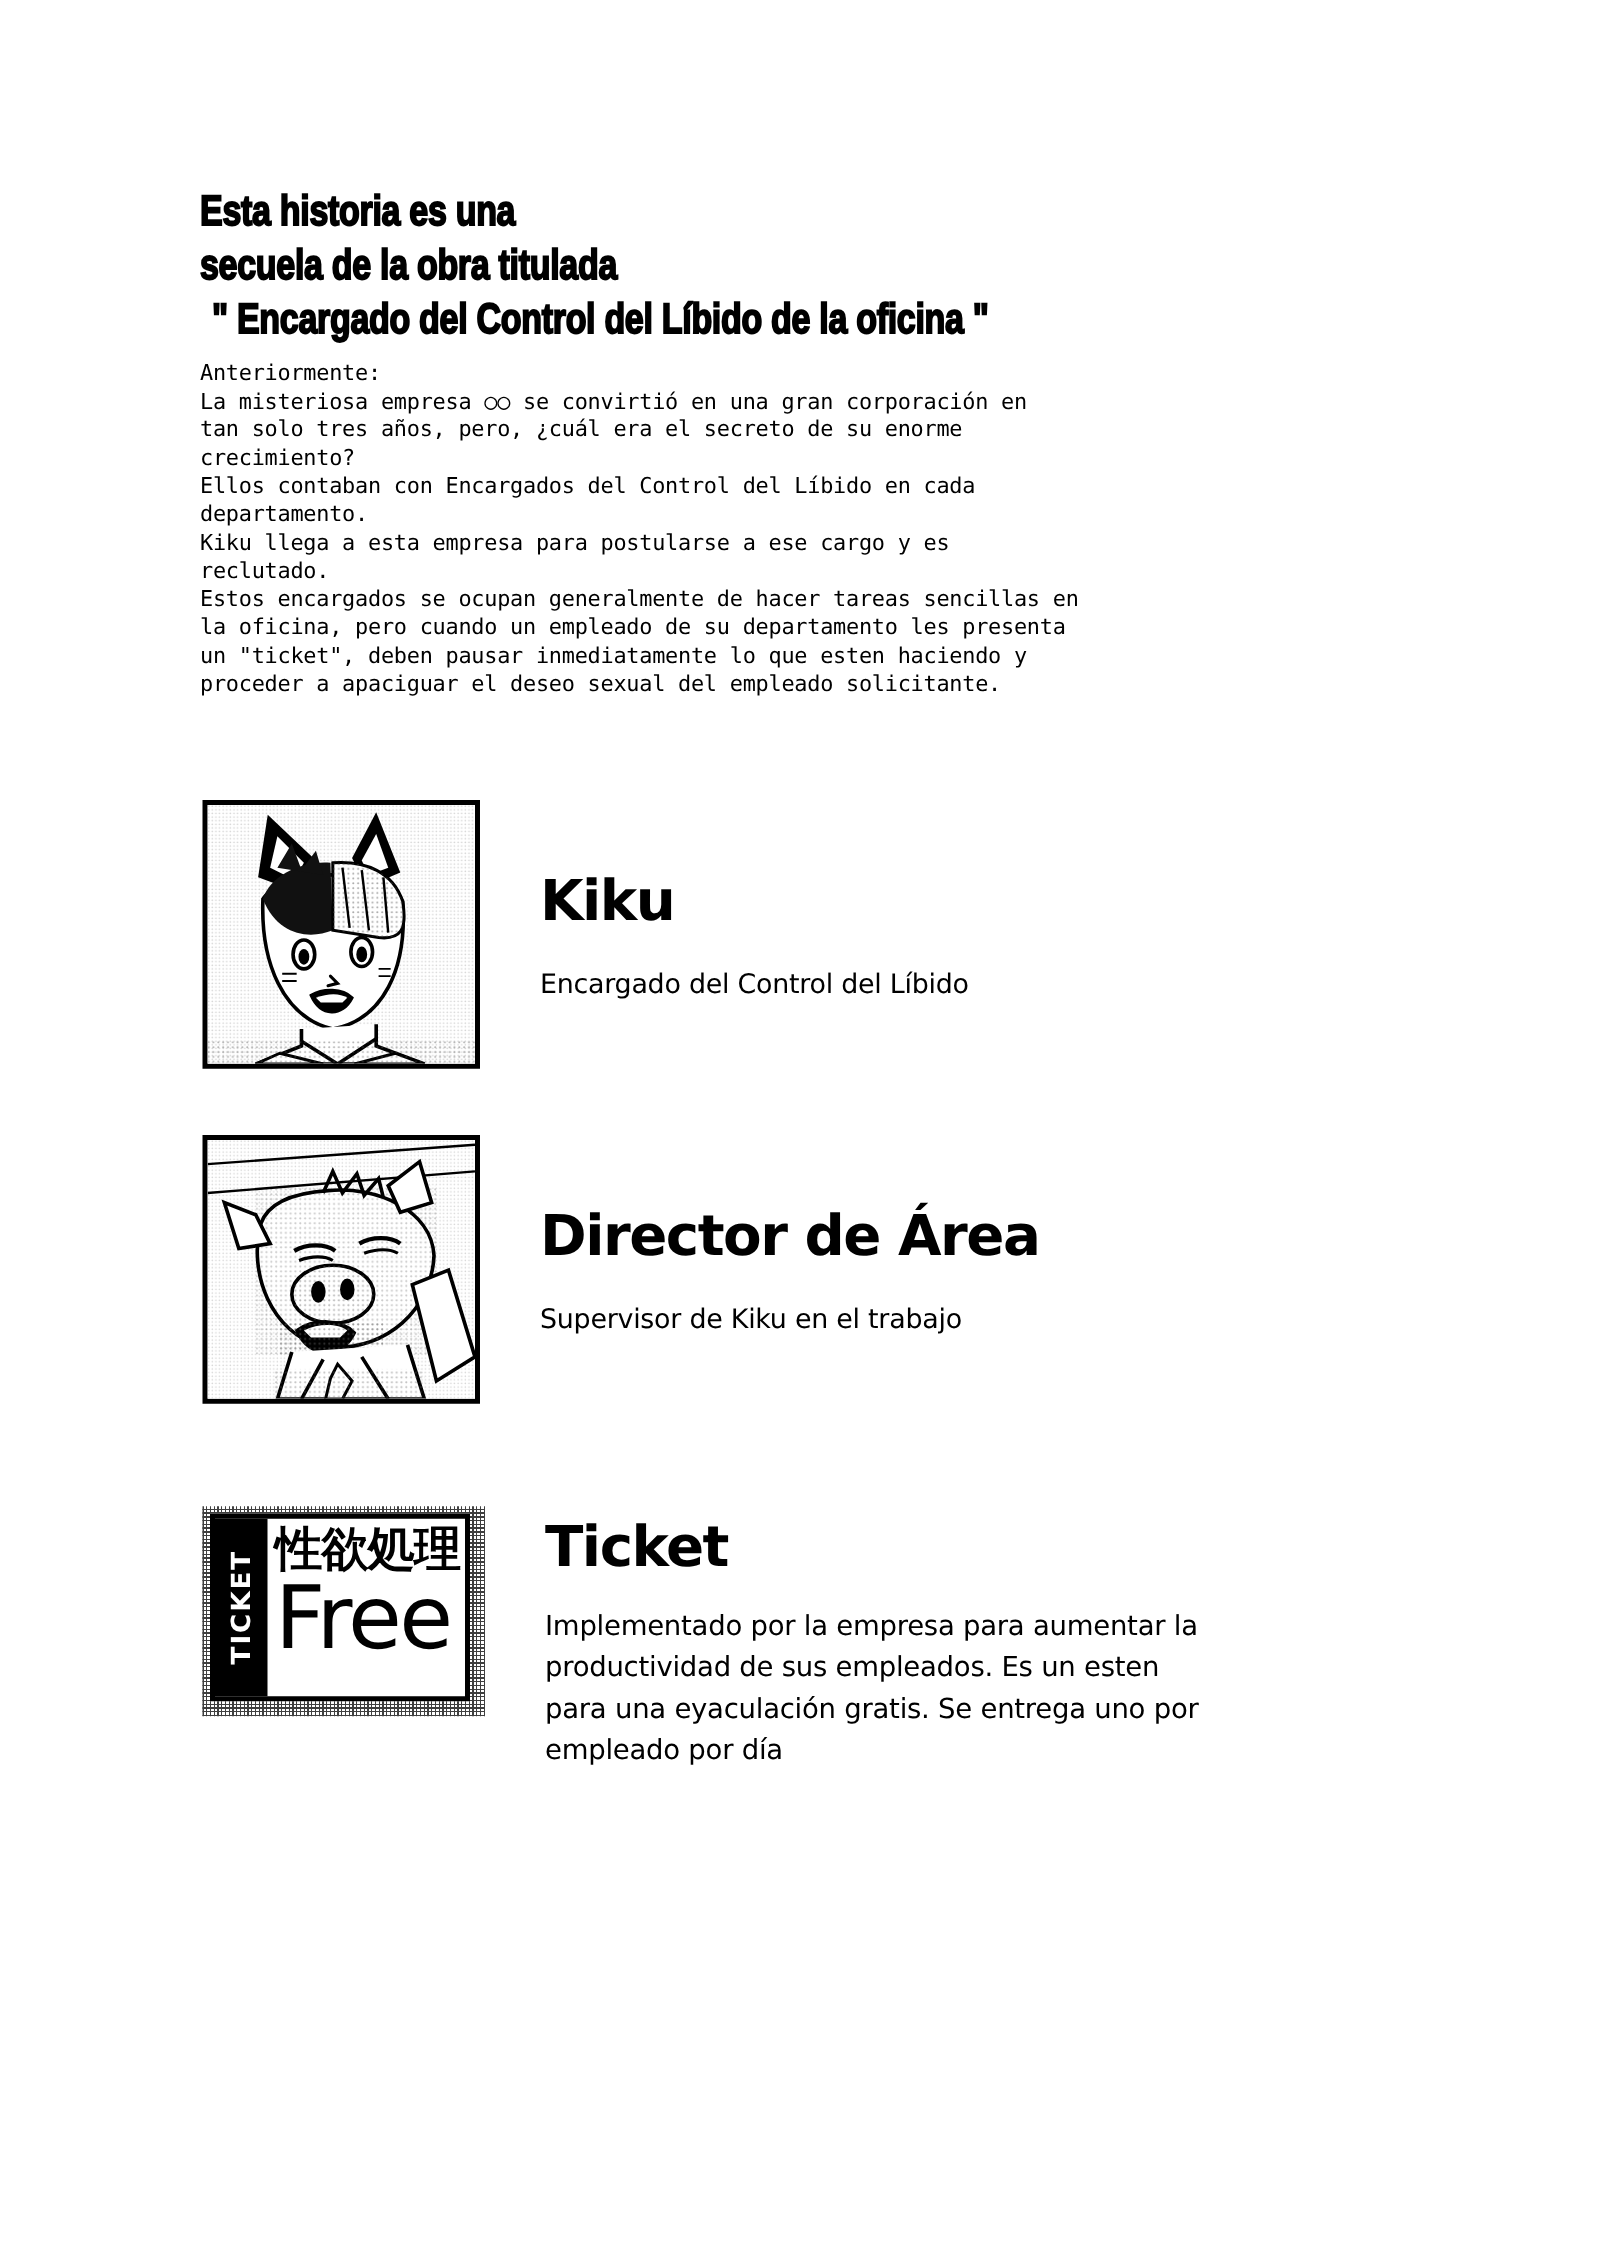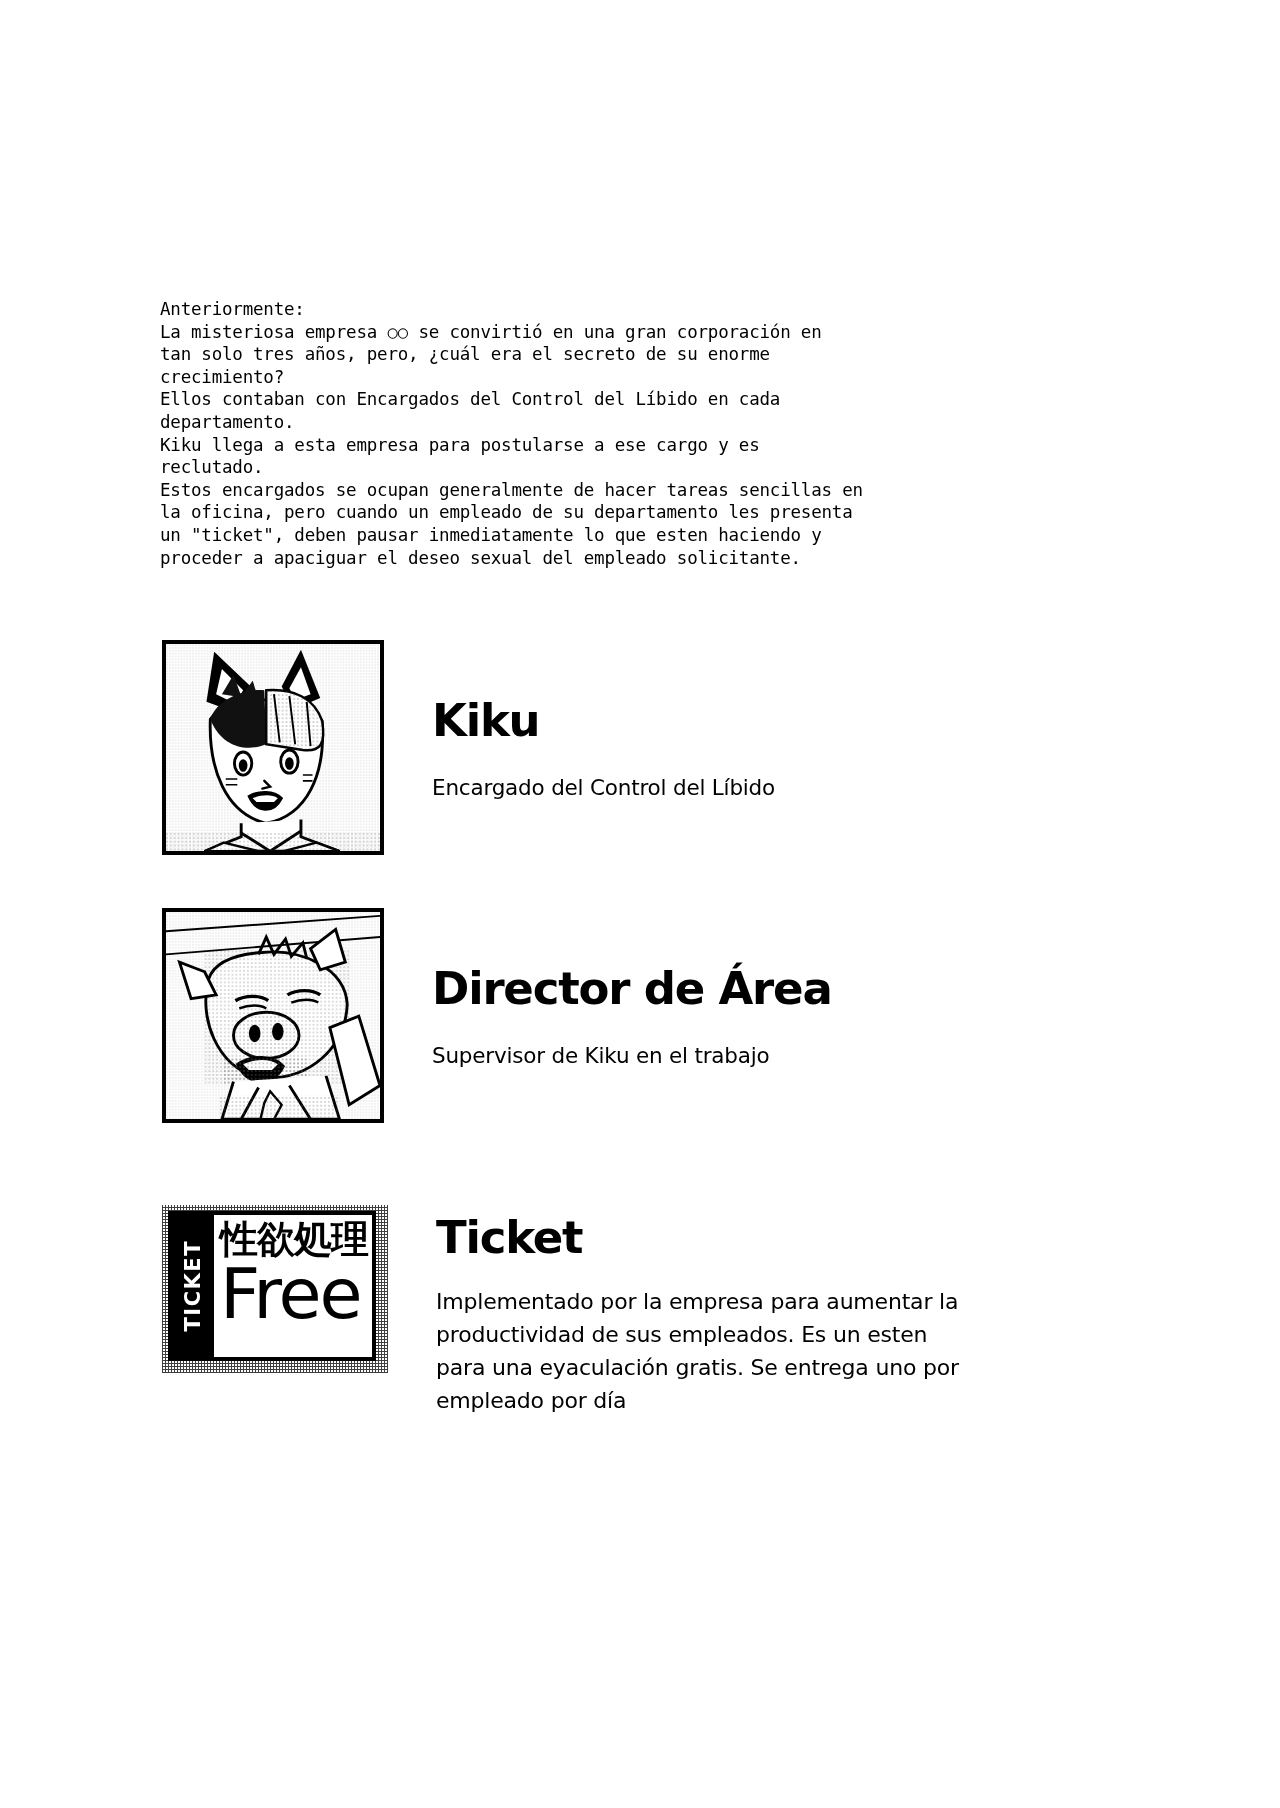--- a/index.html
+++ b/index.html
@@ -44,21 +44,21 @@
     -webkit-text-stroke: 1.6px #000;
   }
   .title-line.l1 { font-size: 34px; }
   .title-line.l2 { font-size: 34px; }
   .title-line.l3 { font-size: 34px; padding-left: 12px; }
 
   
   .intro {
     position: absolute;
     left: 160px;
-    top: 298px;
+    top: 288px;
     width: 800px;
     font-family: "DejaVu Sans Mono", "Liberation Mono", monospace;
     font-size: 17.5px;
     line-height: 22.6px;
     letter-spacing: -0.2px;
     color: #000;
     white-space: pre-wrap;
     word-break: normal;
   }
 
@@ -184,20 +184,25 @@
     letter-spacing: -2px;
     color: #000000;
     margin-top: -4px;
   }
 </style>
 </head>
 <body>
 
 <div class="page">
 
+  <div class="title-block">
+    <div class="title-line l1">Esta historia es una</div>
+    <div class="title-line l2">secuela de la obra titulada</div>
+    <div class="title-line l3">" Encargado del Control del Líbido de la oficina "</div>
+  </div>
 
   <div class="intro">Anteriormente:
 La misteriosa empresa ○○ se convirtió en una gran corporación en
 tan solo tres años, pero, ¿cuál era el secreto de su enorme
 crecimiento?
 Ellos contaban con Encargados del Control del Líbido en cada
 departamento.
 Kiku llega a esta empresa para postularse a ese cargo y es
 reclutado.
 Estos encargados se ocupan generalmente de hacer tareas sencillas en

